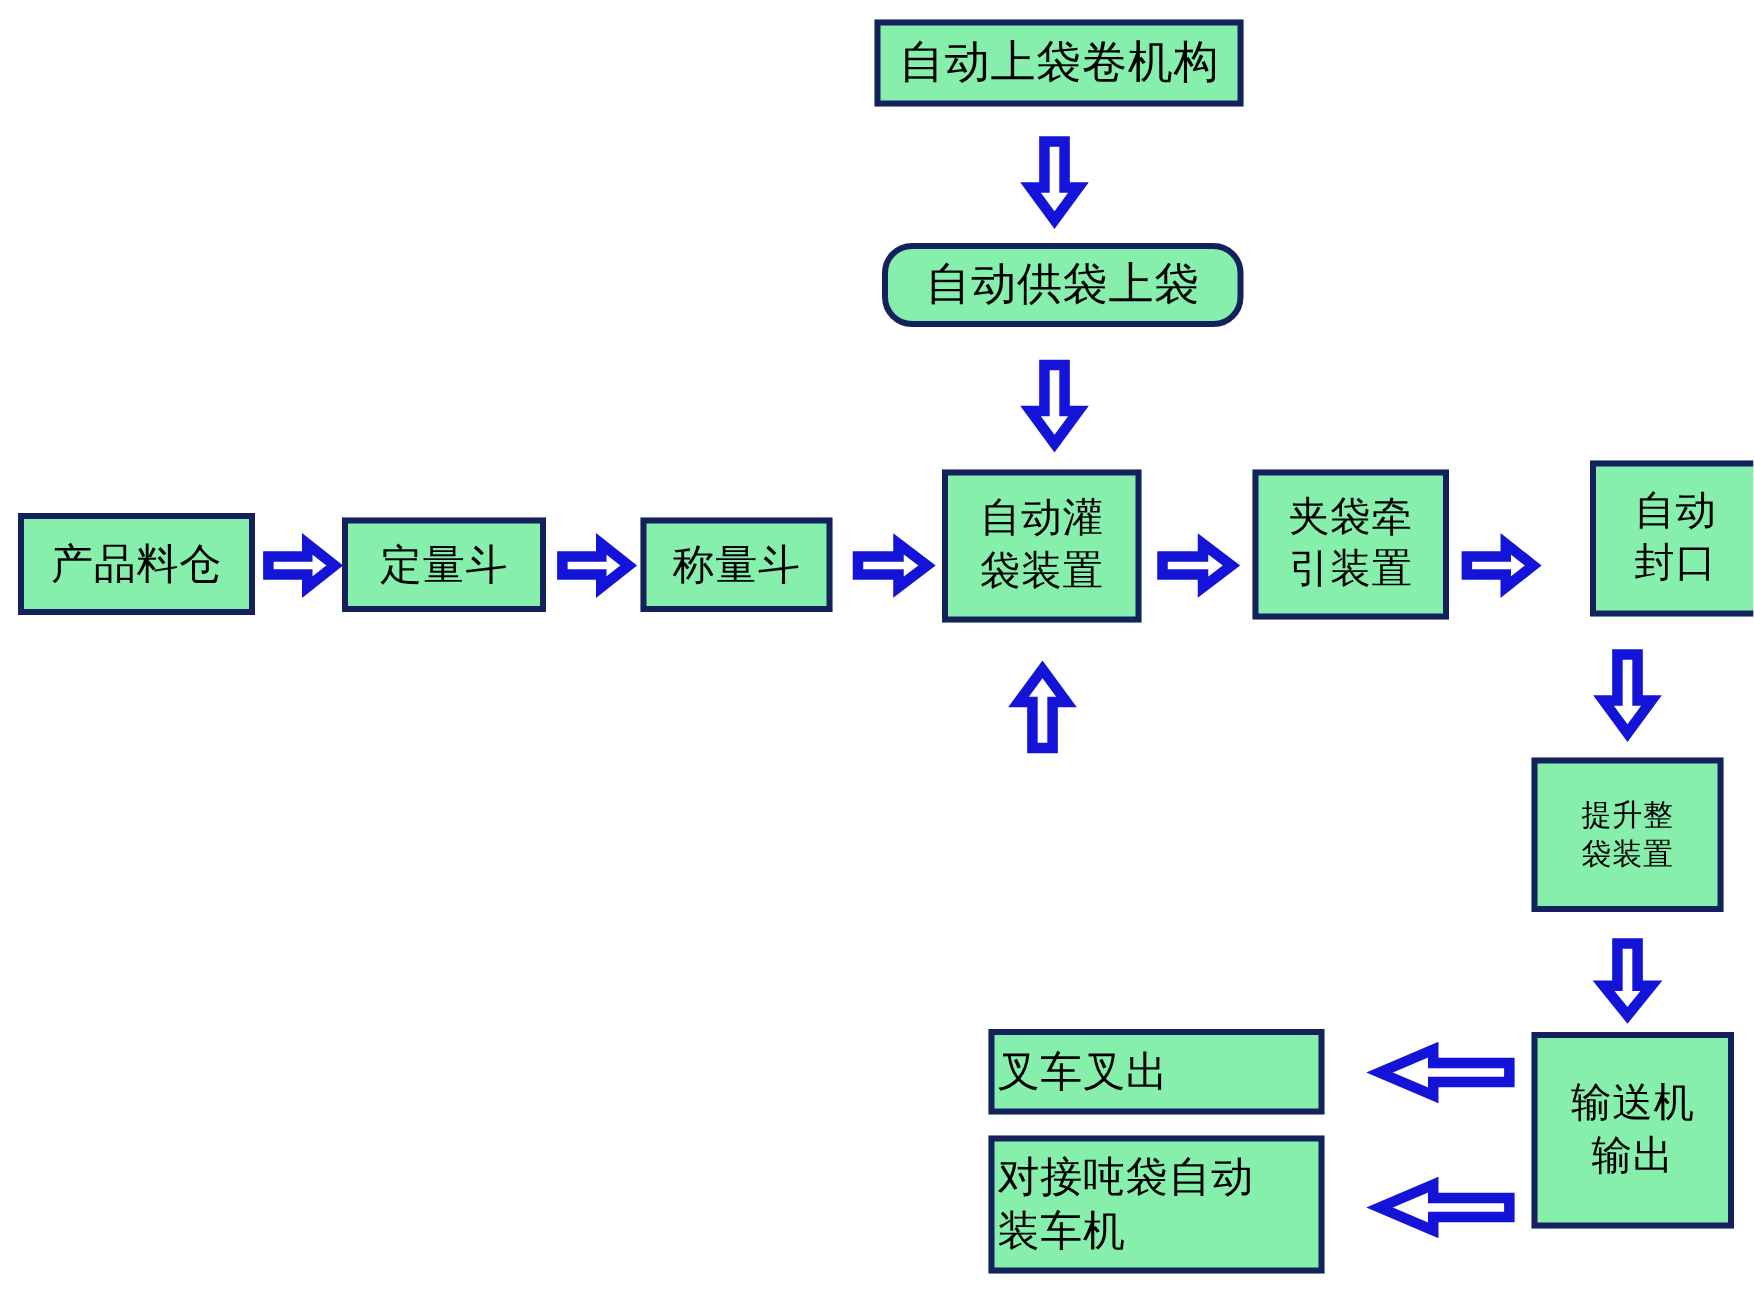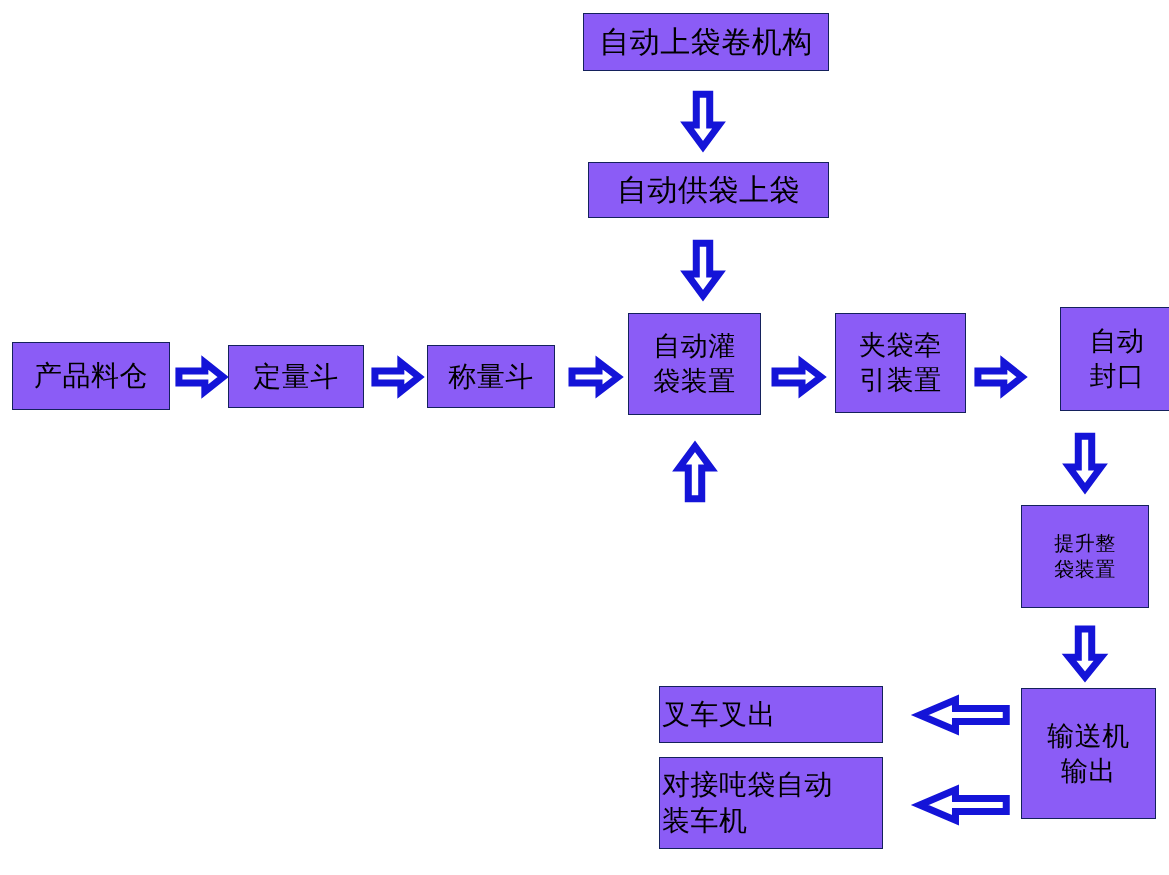--- a/index.html
+++ b/index.html
@@ -11,22 +11,22 @@
     position: relative;
     width: 1169px;
     height: 875px;
     background: #ffffff;
     font-family: "DejaVu Serif", "Liberation Serif", serif;
     overflow: hidden;
   }
   .node {
     position: absolute;
     box-sizing: border-box;
-    border: 1px solid #22c55e;
-    background: #8b5cf6;
+    border: 4px solid #22c55e;
+    background: #86efac;
     display: flex;
     align-items: center;
     justify-content: center;
     color: #000000;
     line-height: 1.28;
     text-align: center;
     white-space: pre-line;
     letter-spacing: 0.5px;
   }
   .node.left-al {
@@ -46,21 +46,21 @@
     stroke: #1414d8;
     stroke-width: 7;
     stroke-linejoin: miter;
   }
 </style>
 </head>
 <body>
 
 <div id="canvas">
     <div class="node" style="left: 583px; top: 13px; width: 246px; height: 58px; font-size: 30px; border-color: rgb(20, 33, 92); color: rgb(0, 0, 0);">自动上袋卷机构</div>
-    <div class="node" style="left: 588px; top: 162px; width: 241px; height: 56px; font-size: 30px; border-color: rgb(20, 33, 92); color: rgb(0, 0, 0);">自动供袋上袋</div>
+    <div class="node" style="left: 588px; top: 162px; width: 241px; height: 56px; font-size: 30px; border-color: rgb(20, 33, 92); color: rgb(0, 0, 0); border-radius: 20px;">自动供袋上袋</div>
     <div class="node" style="left: 12px; top: 342px; width: 158px; height: 68px; font-size: 28px; border-color: rgb(20, 33, 92); color: rgb(0, 0, 0);">产品料仓</div>
     <div class="node" style="left: 228px; top: 345px; width: 136px; height: 63px; font-size: 28px; border-color: rgb(20, 33, 92); color: rgb(0, 0, 0);">定量斗</div>
     <div class="node" style="left: 427px; top: 345px; width: 128px; height: 63px; font-size: 28px; border-color: rgb(20, 33, 92); color: rgb(0, 0, 0);">称量斗</div>
     <div class="node" style="left: 628px; top: 313px; width: 133px; height: 102px; font-size: 27px; border-color: rgb(20, 33, 92); color: rgb(0, 0, 0);">自动灌
 袋装置</div>
     <div class="node" style="left: 835px; top: 313px; width: 131px; height: 100px; font-size: 27px; border-color: rgb(20, 33, 92); color: rgb(0, 0, 0);">夹袋牵
 引装置</div>
     <div class="node" style="left: 1060px; top: 307px; width: 114px; height: 104px; font-size: 27px; border-color: rgb(20, 33, 92); color: rgb(0, 0, 0);">自动
 封口</div>
     <div class="node" style="left: 1021px; top: 505px; width: 128px; height: 103px; font-size: 20px; border-color: rgb(20, 33, 92); color: rgb(0, 0, 0);">提升整

